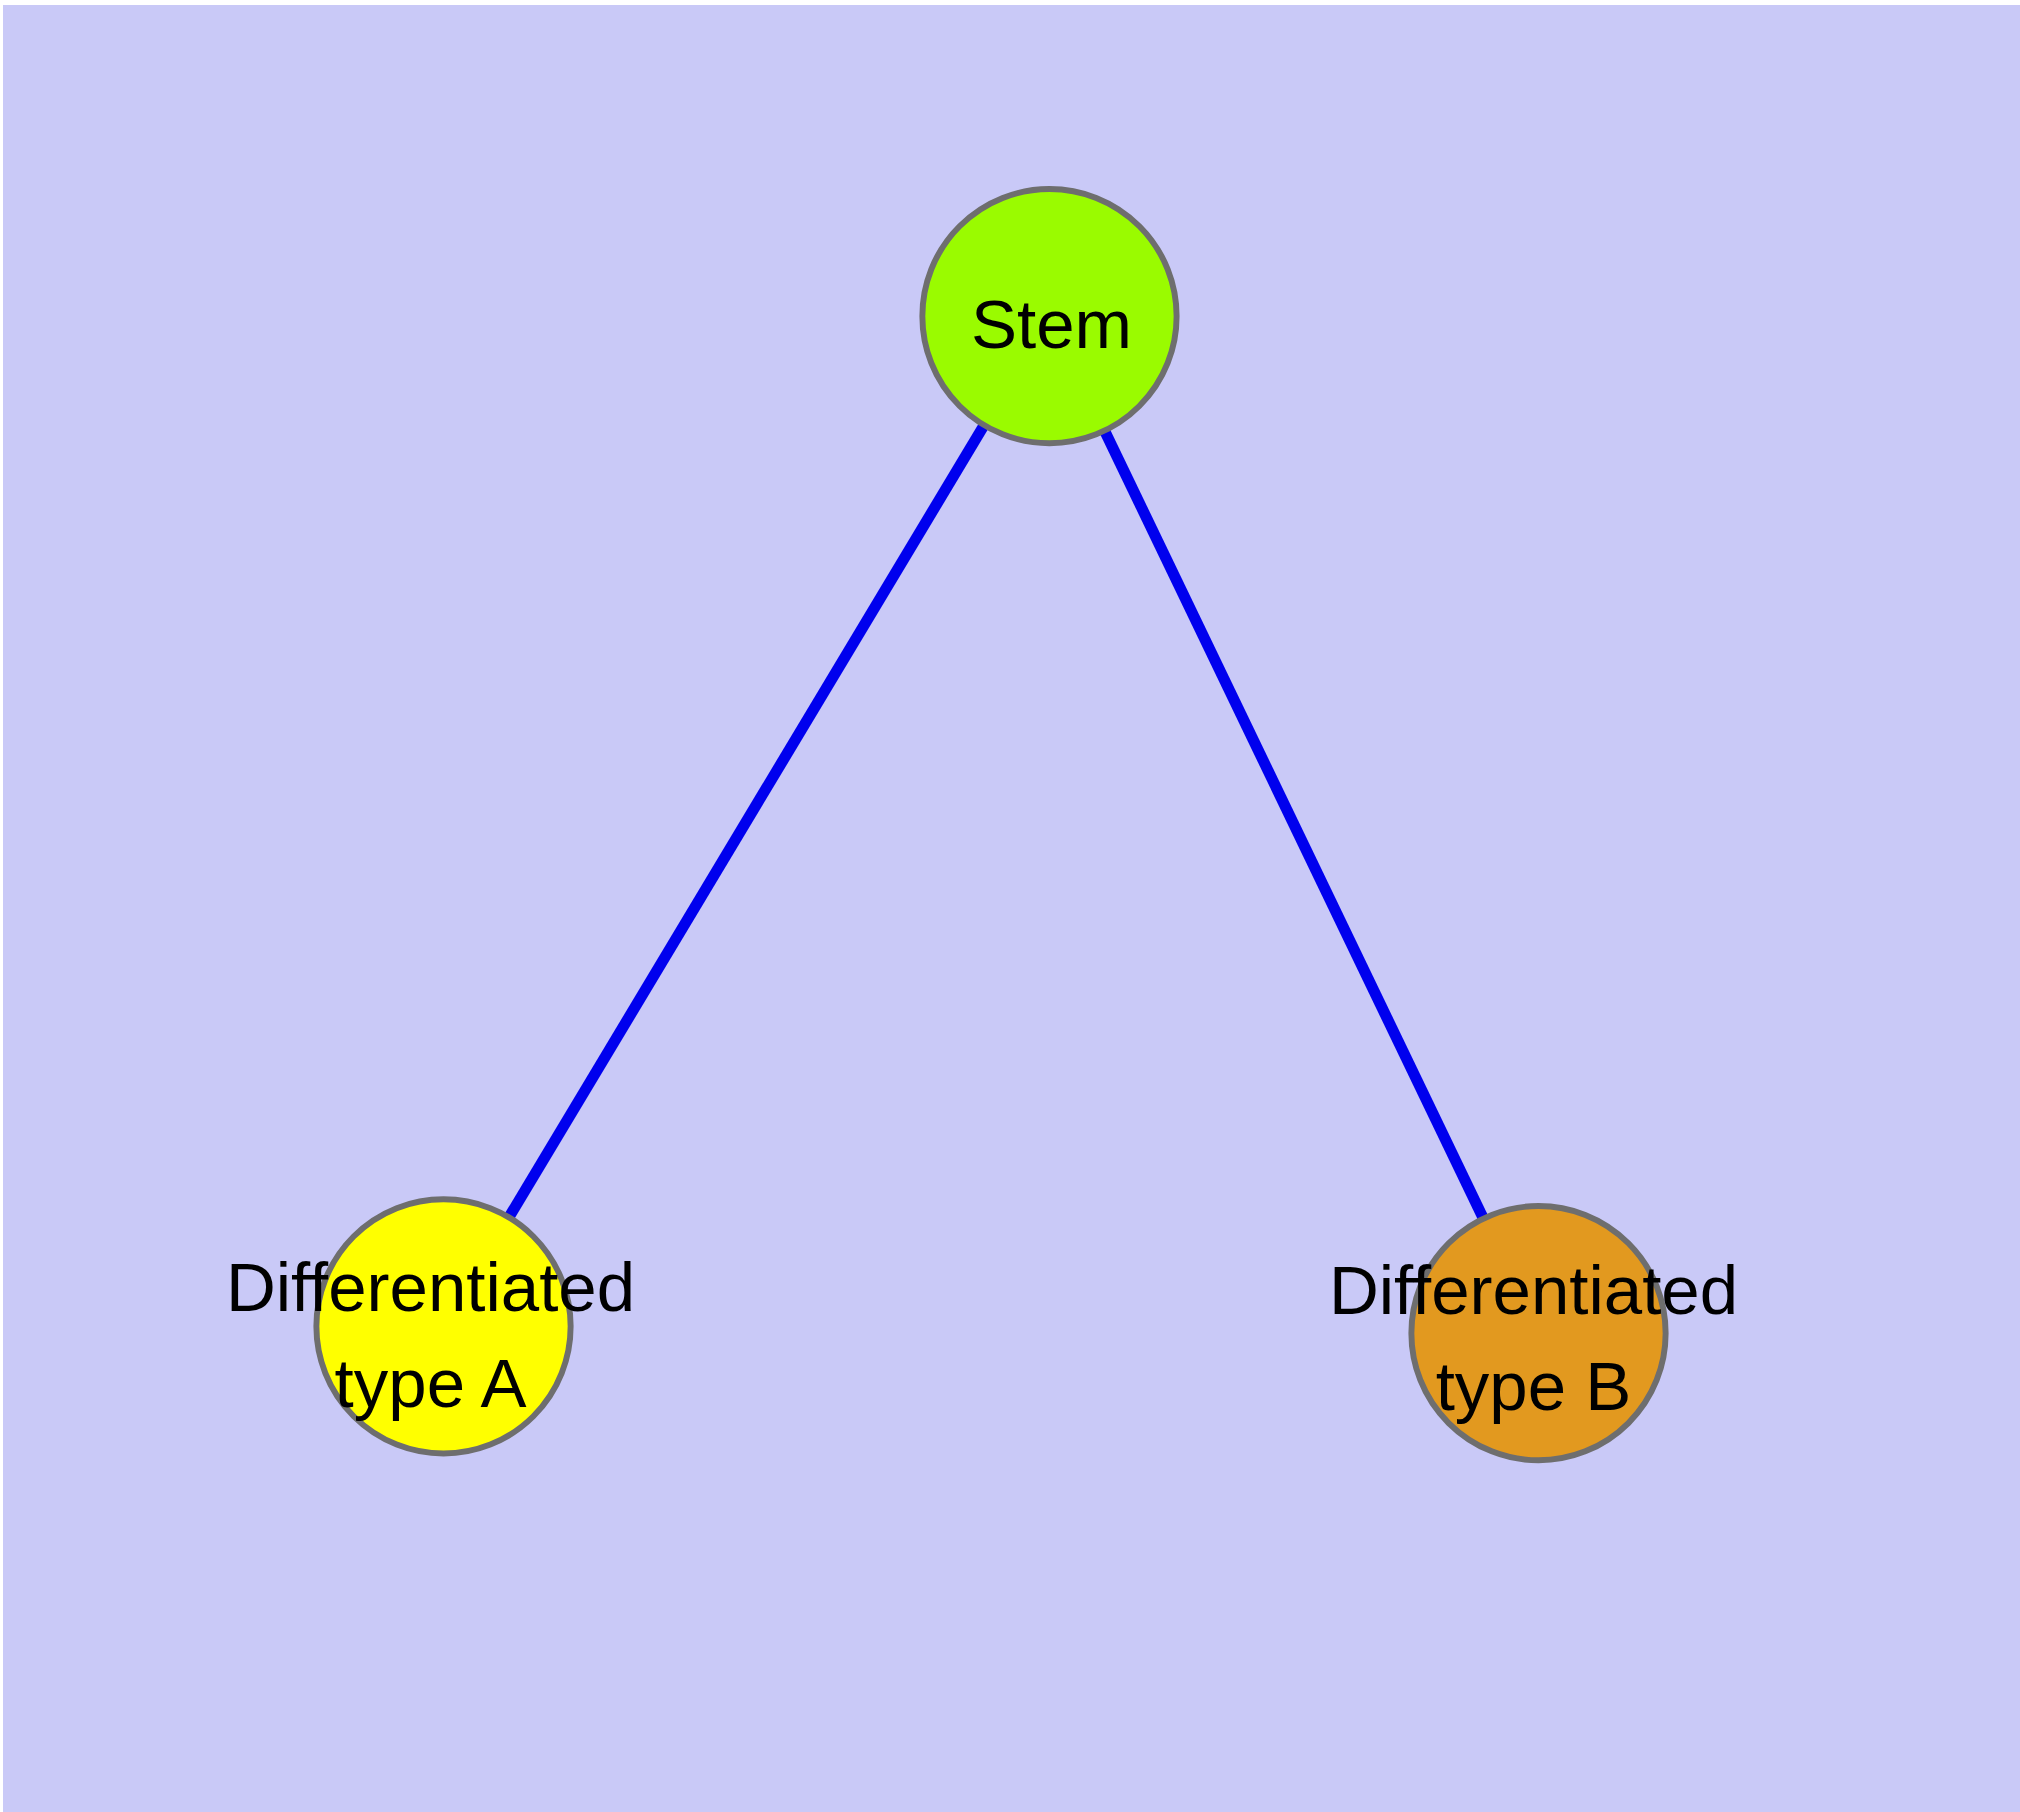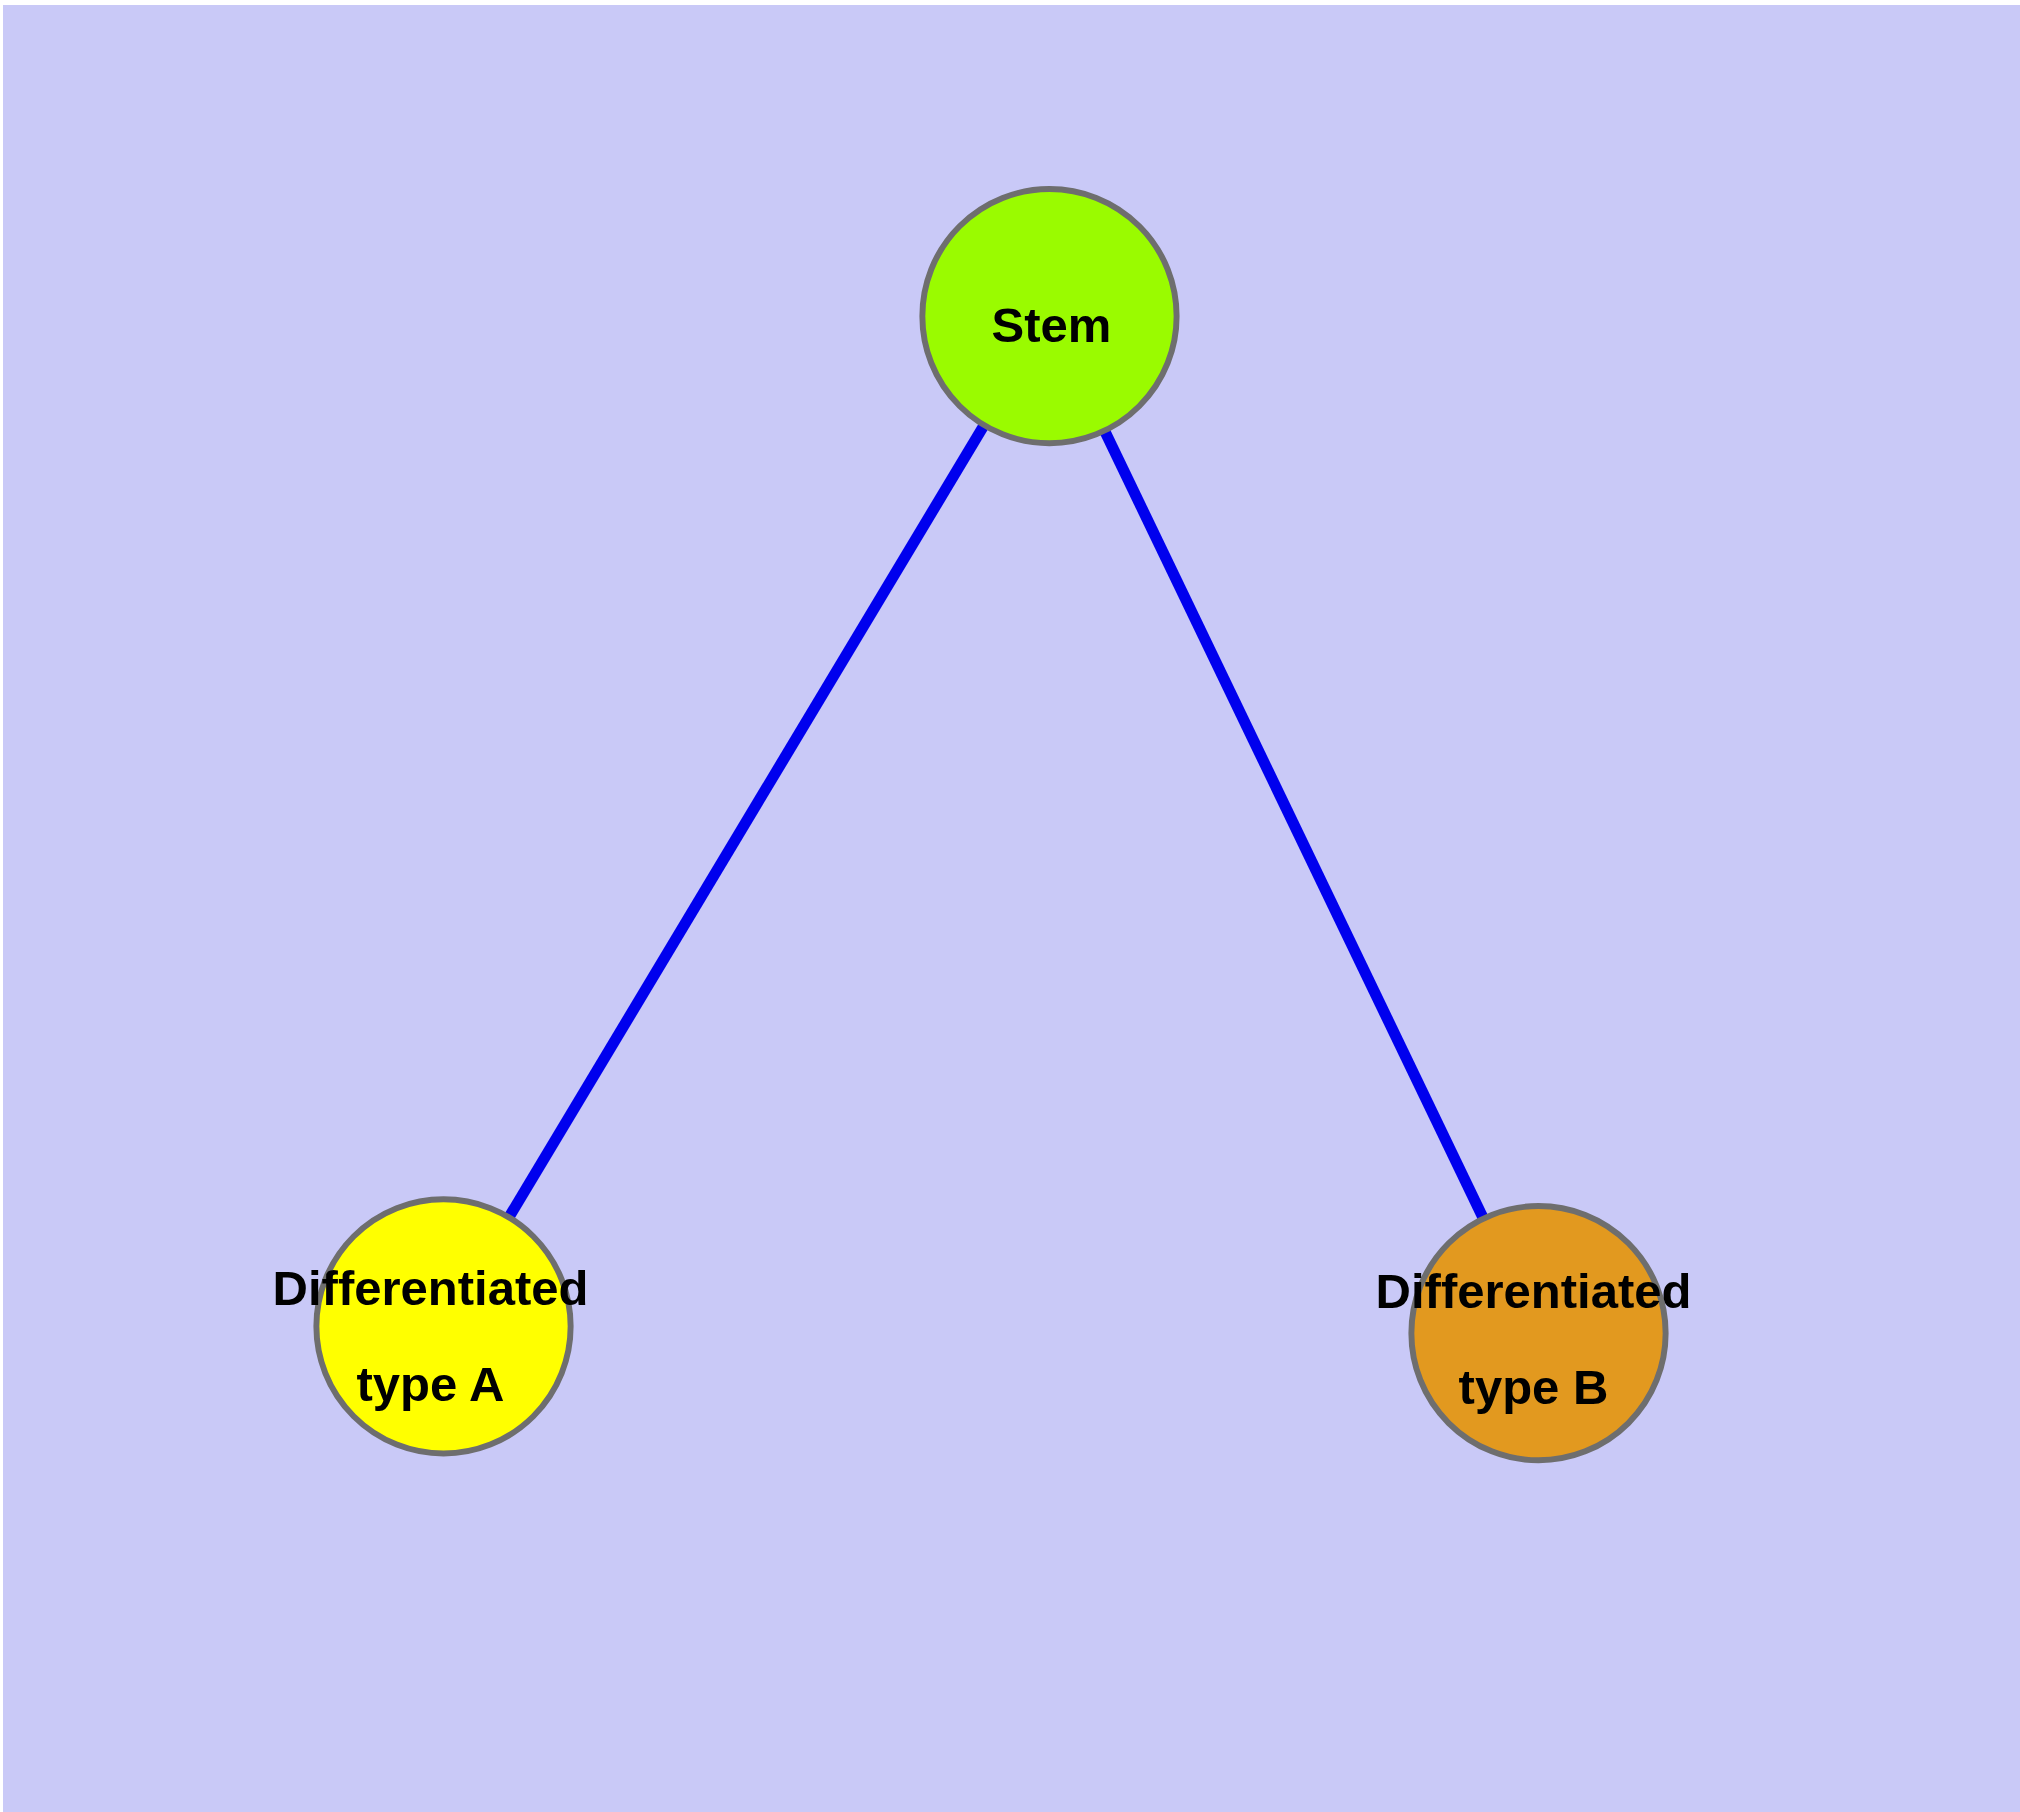--- a/index.html
+++ b/index.html
@@ -35,22 +35,22 @@
     fill: none;
   }
   .node-circle {
     stroke: #6e6e6e;
     stroke-width: 7px;
   }
   .node-label {
     position: absolute;
     transform: translate(-50%, -50%);
     color: #000000;
-    font-weight: bold;
-    font-size: 49px;
+    font-weight: normal;
+    font-size: 69px;
     line-height: 96px;
     text-align: center;
     white-space: pre-line;
     letter-spacing: 0px;
   }
   .label-stem   { left: 1049px; top: 320px; }
   .label-type-a { left: 428px;  top: 1331px; }
   .label-type-b { left: 1531px; top: 1334px; }
 </style>
 </head>

